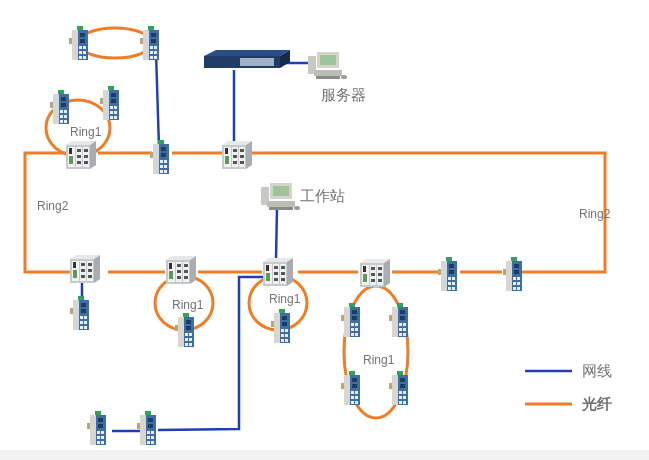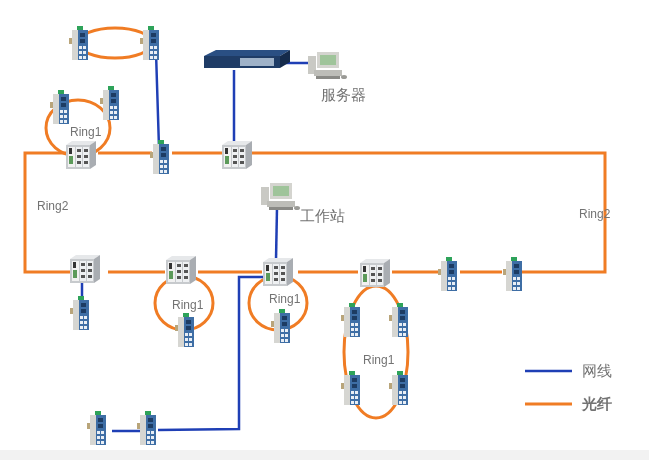--- a/index.html
+++ b/index.html
@@ -107,21 +107,21 @@
     <use href="#mod" x="66" y="141"></use>
     <use href="#mod" x="222" y="141"></use>
     <use href="#mod" x="70" y="255"></use>
     <use href="#mod" x="166" y="256"></use>
     <use href="#mod" x="263" y="258"></use>
     <use href="#mod" x="360" y="259"></use>
   </svg>
 
   
   <div class="lbl cn" style="left:321px;top:86px;">服务器</div>
-  <div class="lbl cn" style="left:300px;top:187px;margin-top:20px;">工作站</div>
+  <div class="lbl cn" style="left:300px;top:187px;">工作站</div>
   <div class="lbl ring" style="left:37px;top:199px;">Ring2</div>
   <div class="lbl ring" style="left:579px;top:207px;">Ring2</div>
   <div class="lbl ring" style="left:70px;top:125px;">Ring1</div>
   <div class="lbl ring" style="left:172px;top:298px;">Ring1</div>
   <div class="lbl ring" style="left:269px;top:292px;">Ring1</div>
   <div class="lbl ring" style="left:363px;top:353px;">Ring1</div>
 
   
   <div>
     <div class="lbl cn" style="left:582px;top:362px;">网线</div>

